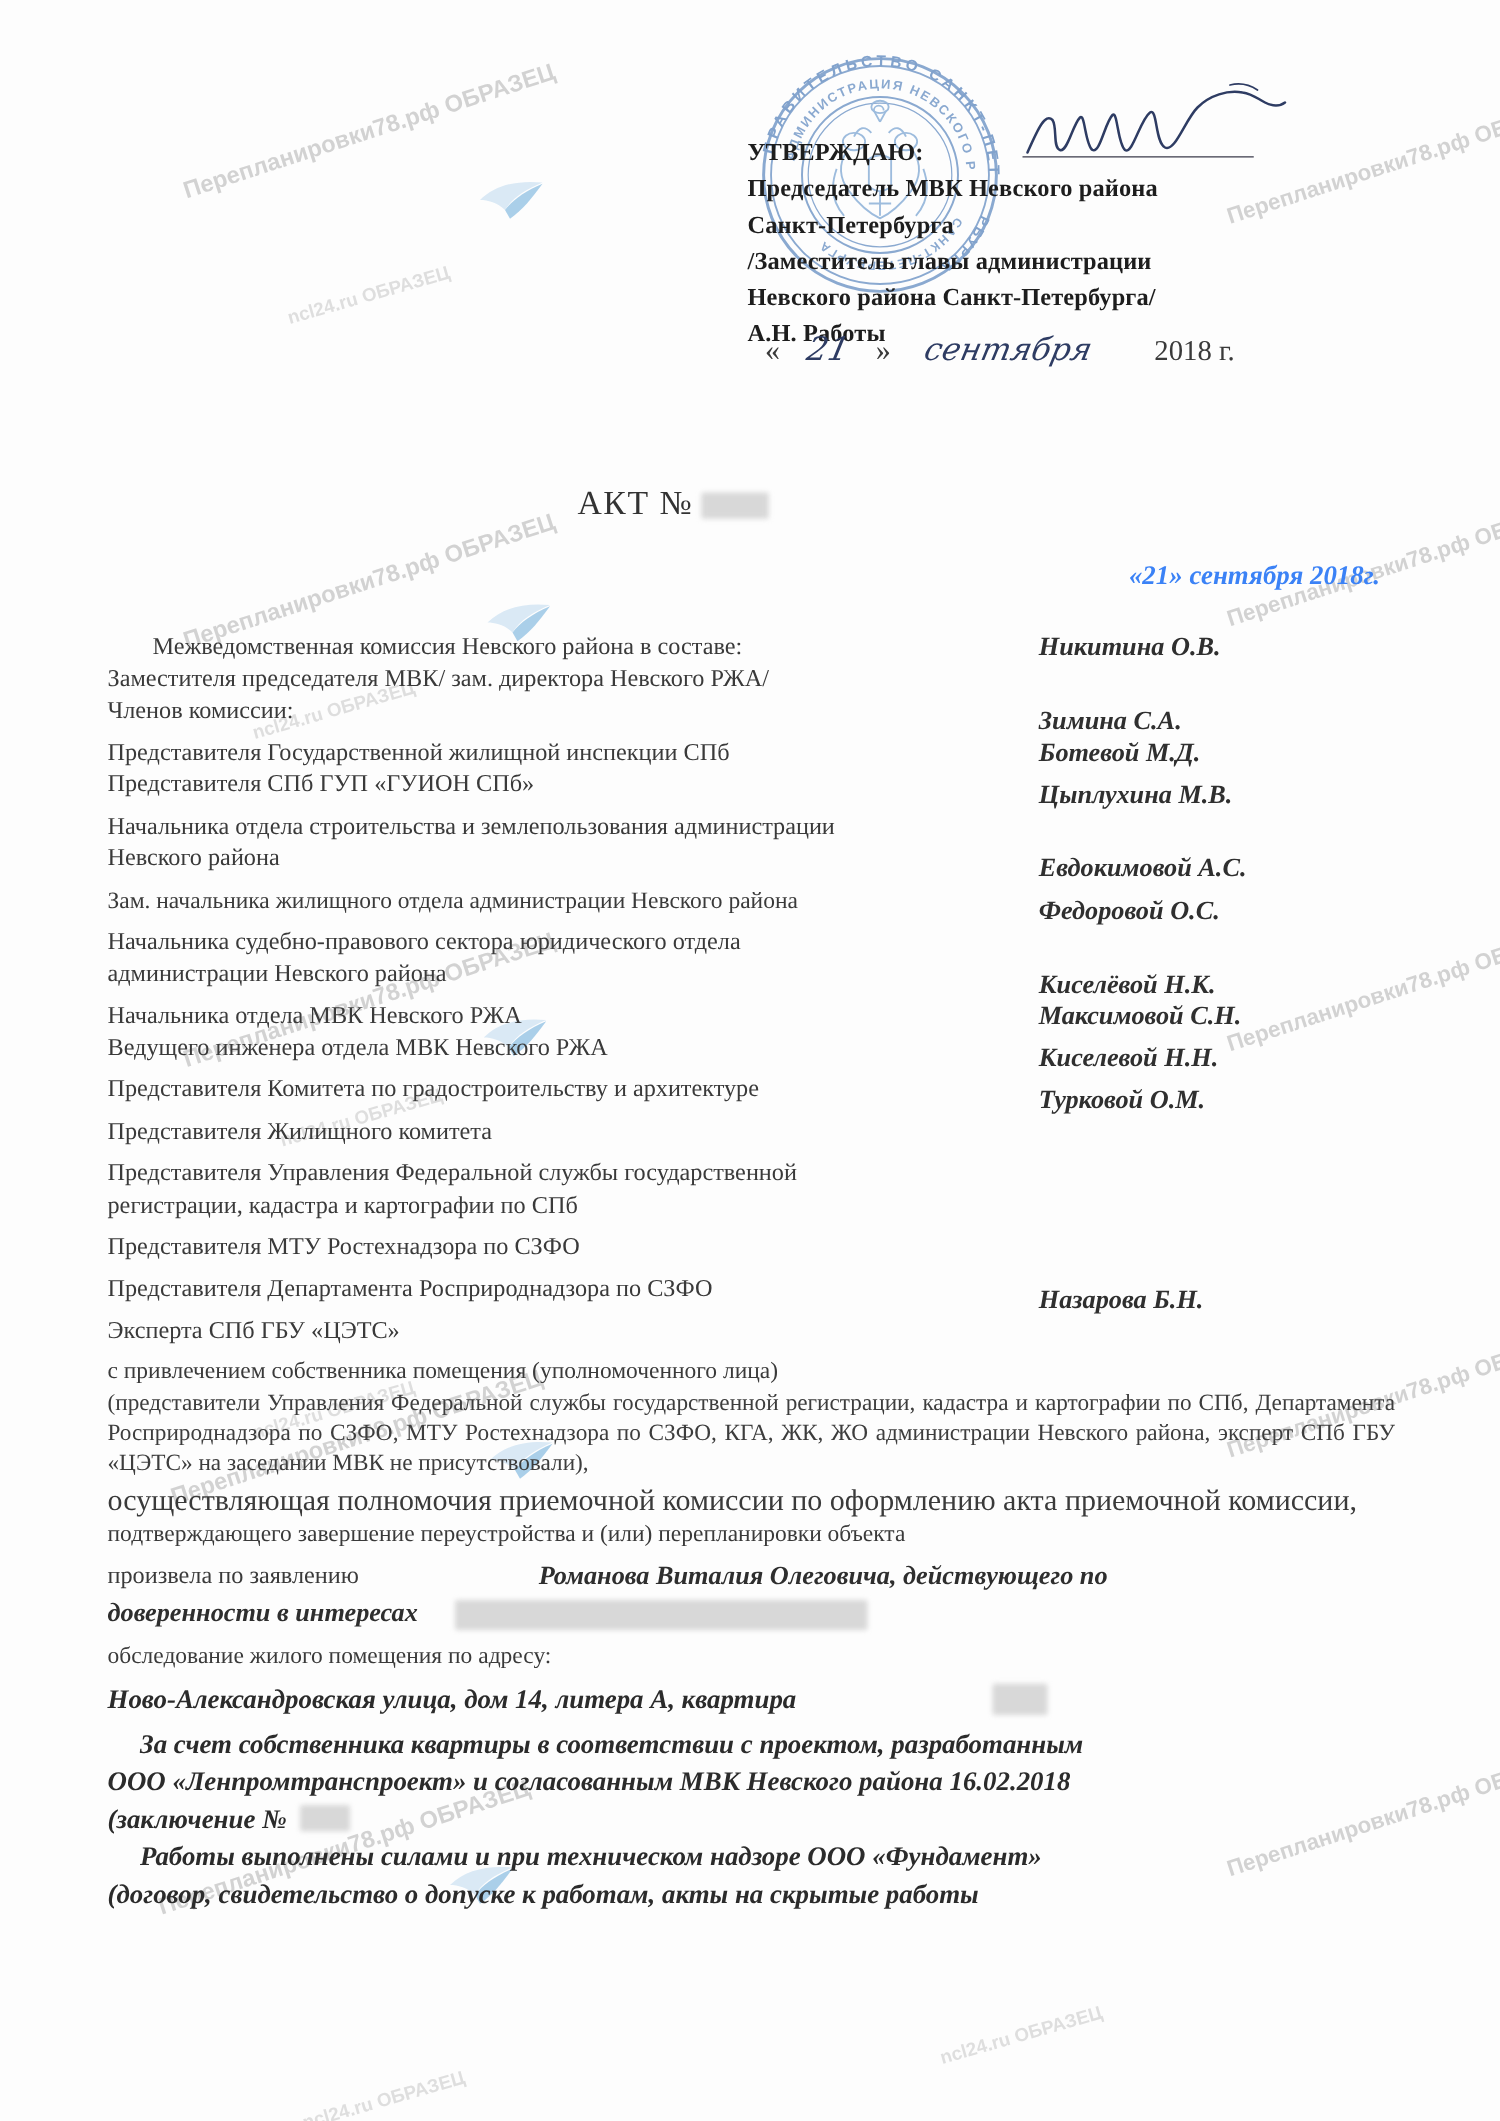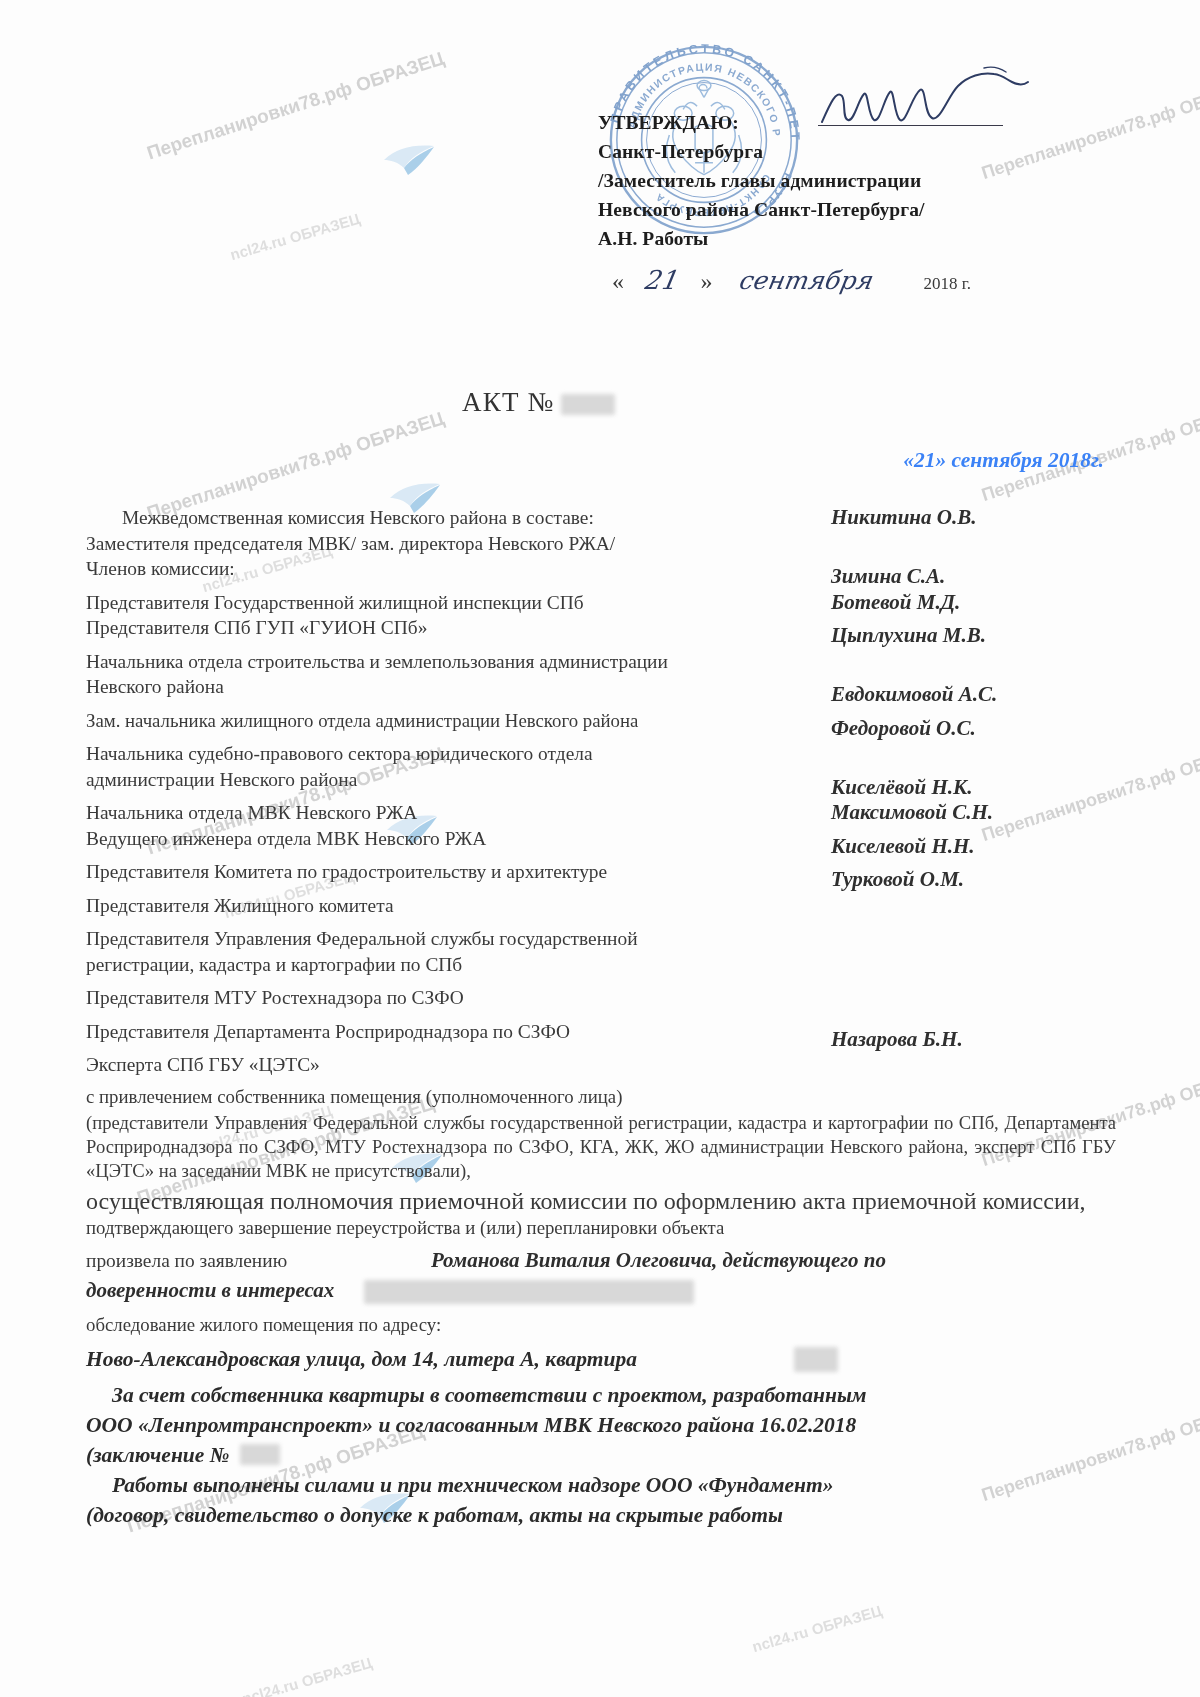--- a/index.html
+++ b/index.html
@@ -259,20 +259,21 @@
       <ellipse cx="126" cy="78" rx="9" ry="7"></ellipse>
       <path d="M78 86 q-10 16 2 32 q12 16 25 22 q13 -6 25 -22 q12 -16 2 -32"></path>
       <path d="M96 92 q9 -6 18 0 l0 22 q-9 8 -18 0 Z"></path>
       <path d="M105 118 l0 20 M96 128 l18 0"></path>
       <path d="M70 100 q-8 22 6 38 M140 100 q8 22 -6 38"></path>
     </g>
   </svg>
 
   <div id="approval">
     <div class="line">УТВЕРЖДАЮ:</div>
+    <div class="line">Председатель МВК Невского района</div>
     <div class="line">Санкт-Петербурга</div>
     <div class="line">/Заместитель главы администрации</div>
     <div class="line">Невского района Санкт-Петербурга/</div>
     <div class="line">А.Н. Работы</div>
   </div>
 
   <div class="sig-rule"></div>
 
   <svg class="signature" style="left:816px; top:60px; width:215px; height:80px;" viewBox="0 0 215 80">
     <path d="M6 62 C14 44, 20 30, 26 36 C30 42, 26 58, 32 60 C38 62, 42 40, 48 34
@@ -280,21 +281,21 @@
              C90 64, 96 36, 104 30 C110 26, 108 54, 116 58 C124 62, 132 36, 142 26
              C152 16, 166 12, 178 14 C186 15, 190 19, 196 22 C202 25, 208 25, 212 22" fill="none" stroke="#2e3c63" stroke-width="2" stroke-linecap="round"></path>
     <path d="M168 8 C176 6, 184 8, 190 12" fill="none" stroke="#2e3c63" stroke-width="1.4" stroke-linecap="round"></path>
   </svg>
 
   <div id="hand-date">
     <span style="font-size:24px;color:#3a3a3a;">«</span>
     <span class="hw" style="font-size:26px;margin:0 16px;">21</span>
     <span style="font-size:24px;color:#3a3a3a;">»</span>
     <span class="hw" style="font-size:25px;margin-left:22px;">сентября</span>
-    <span style="font-size:17px;color:#3a3a3a;margin-left:44px;">2018 г.</span>
+    <span style="font-size:23px;color:#3a3a3a;margin-left:44px;">2018 г.</span>
   </div>
 
   <div id="act-title">
     <span>АКТ  №</span><span class="redact r-title"></span>
   </div>
 
   <div id="doc-date">«21» сентября 2018г.</div>
 
   <div id="body-text">
 

